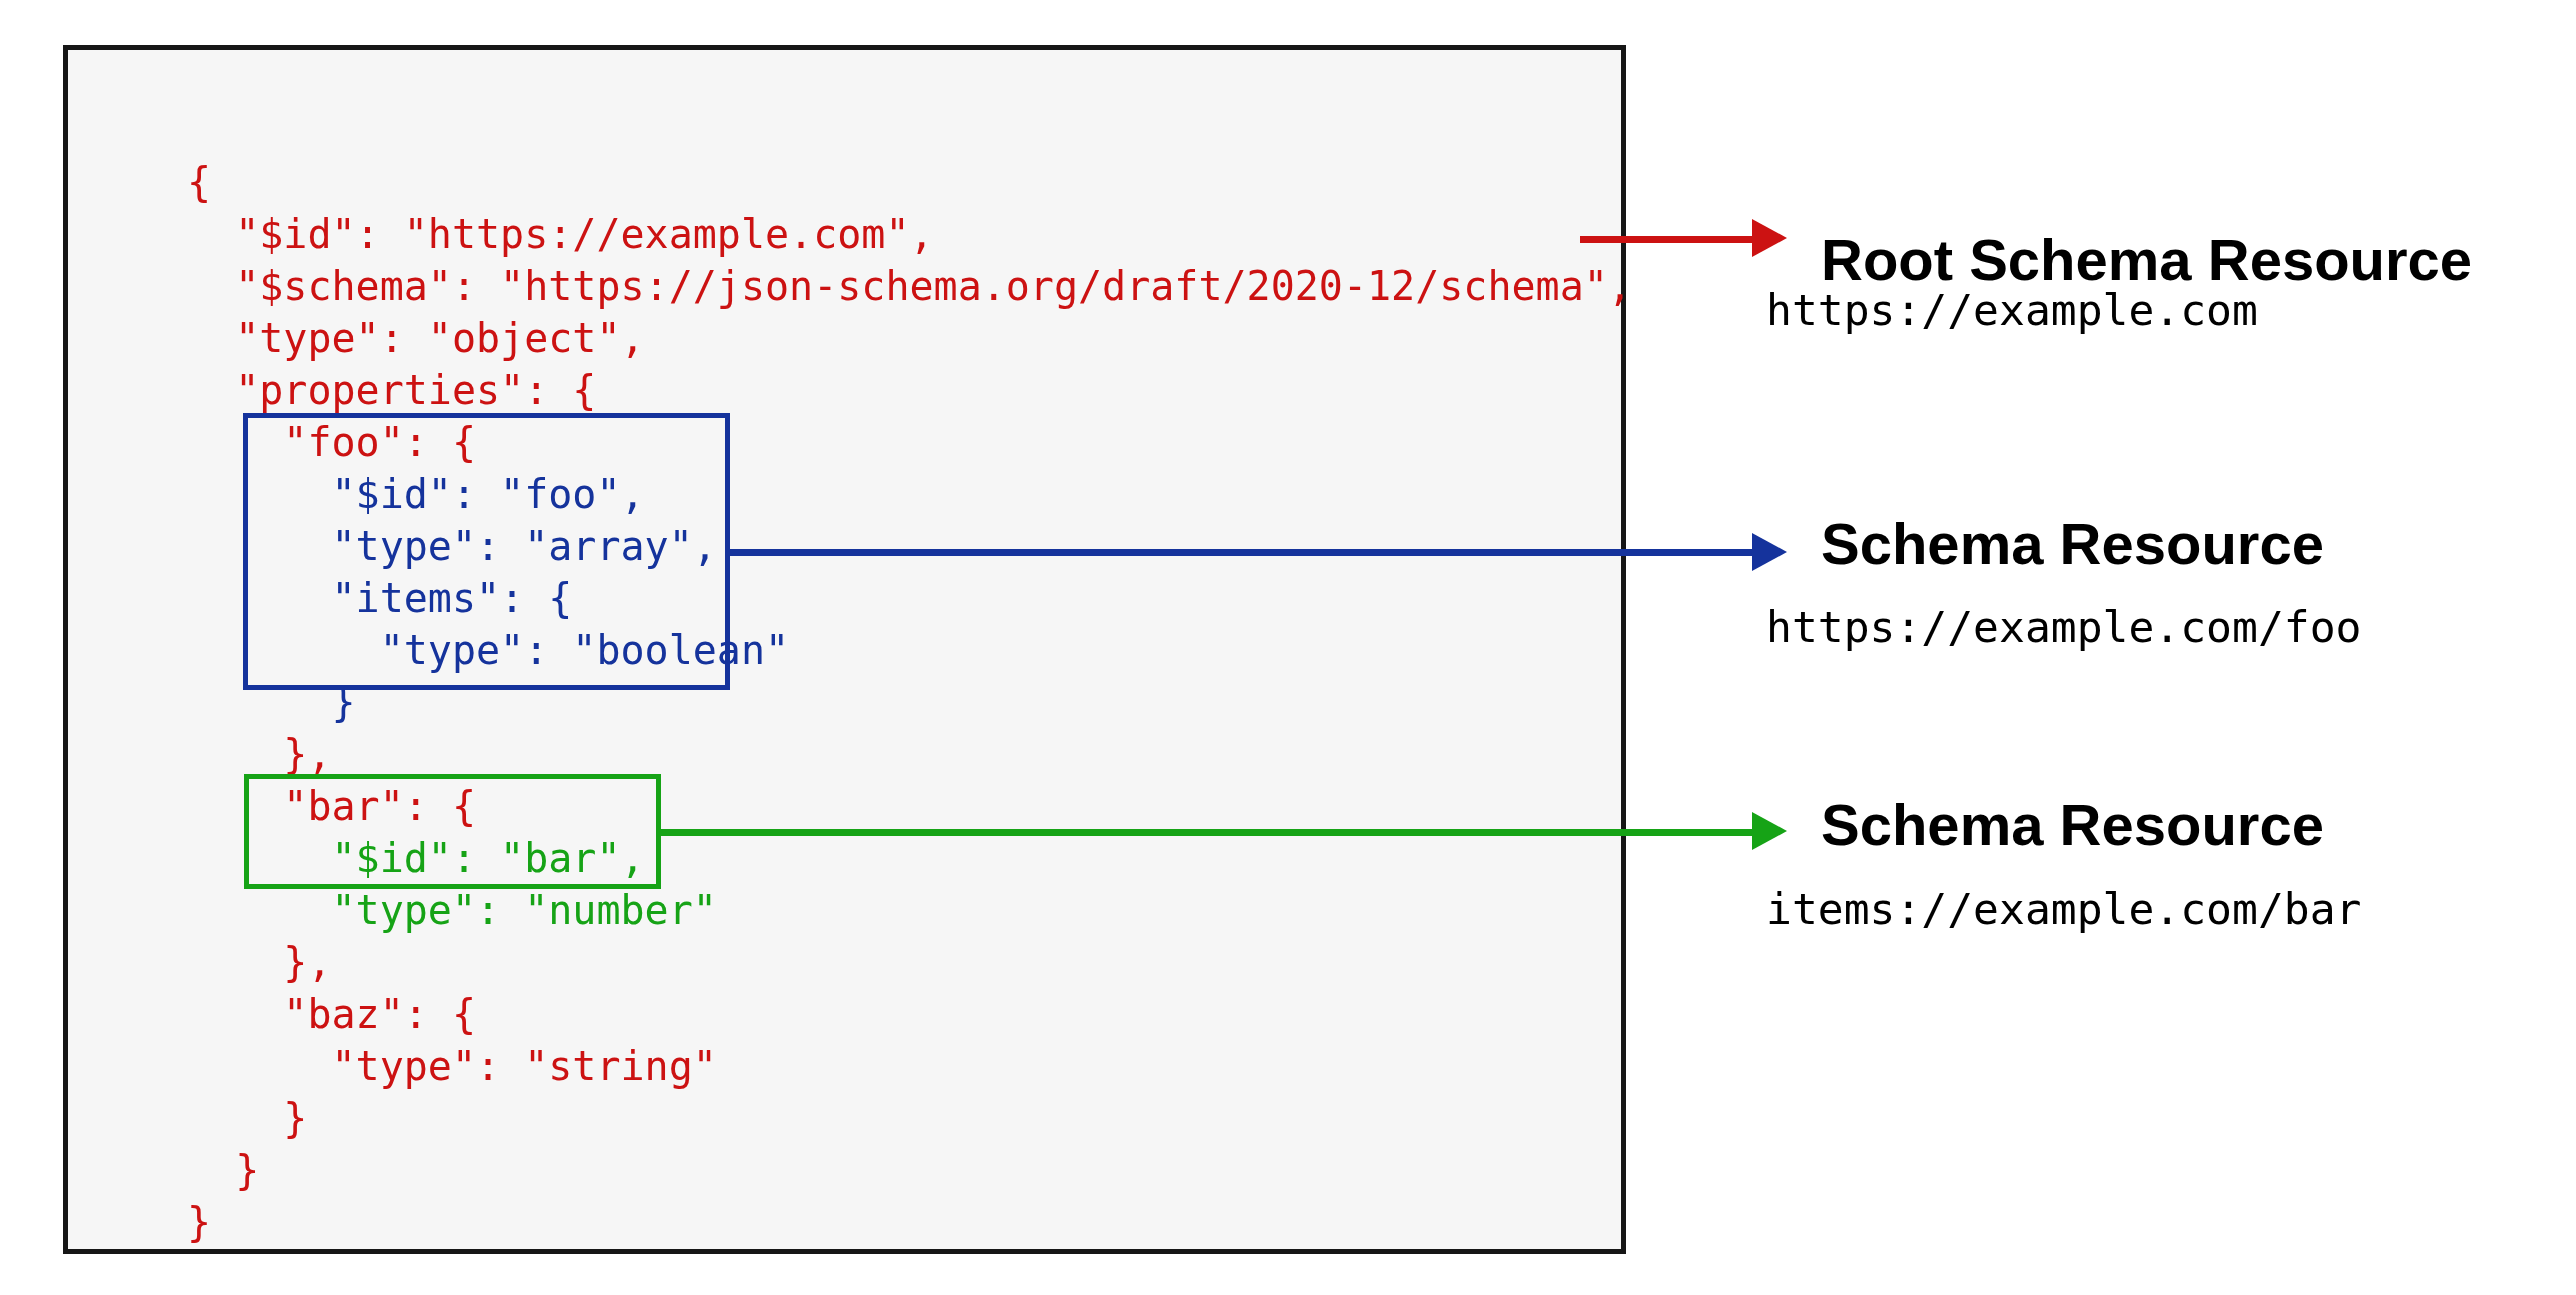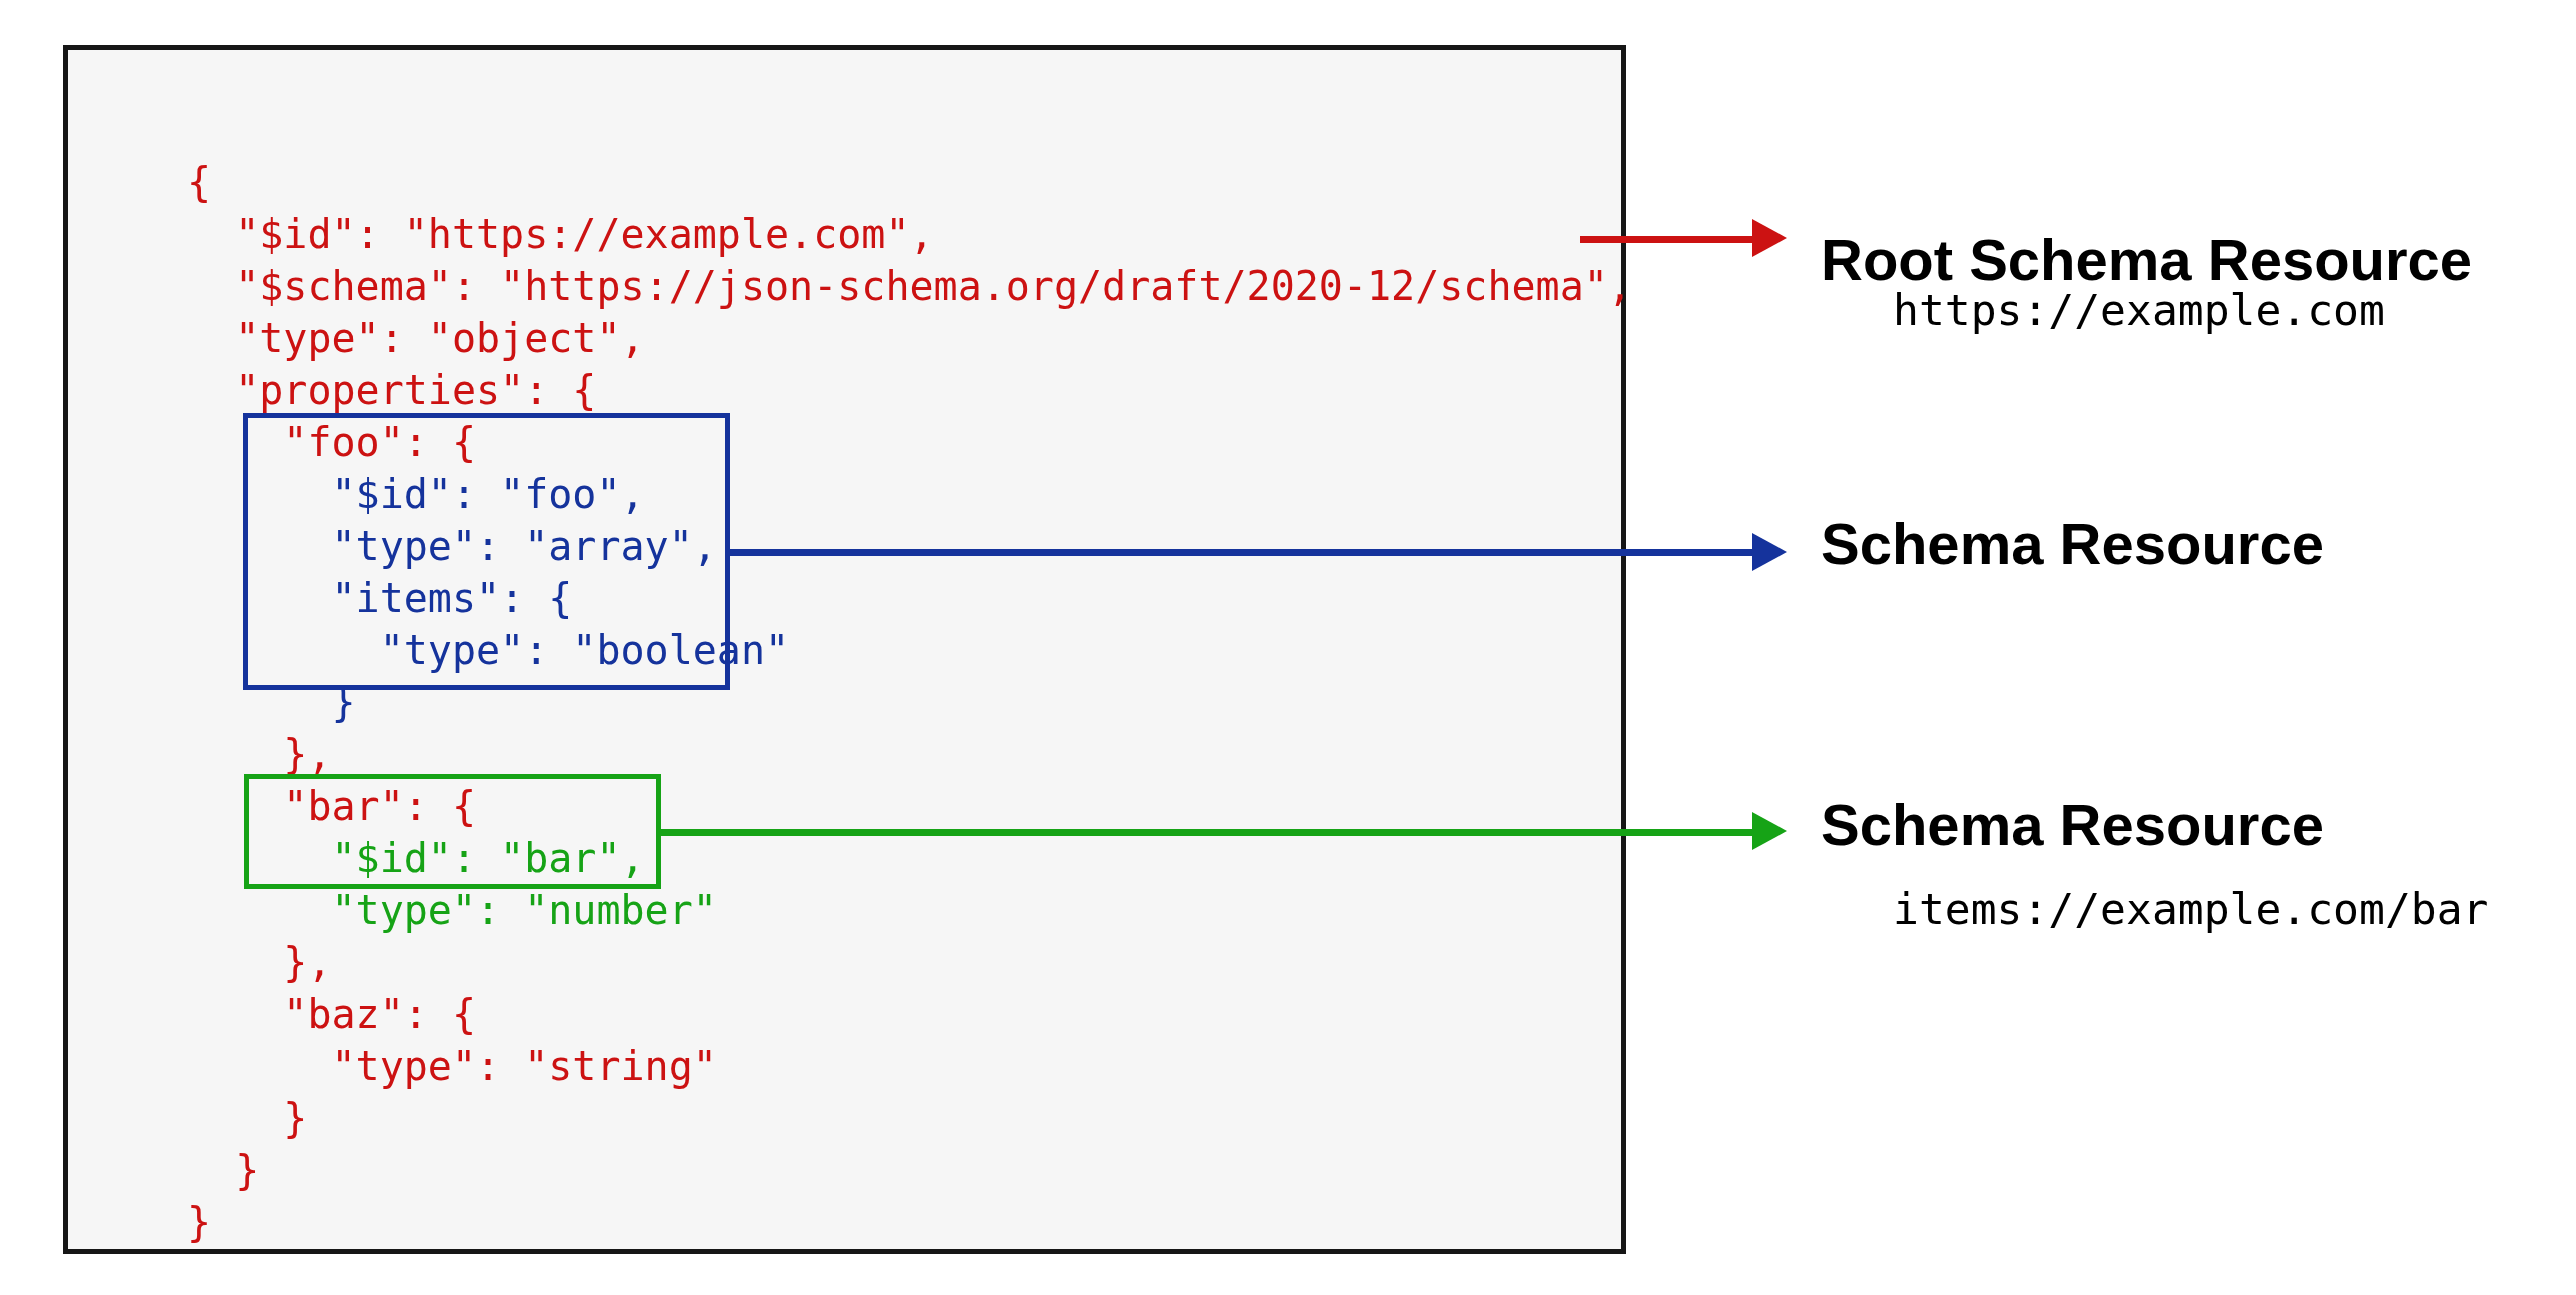--- a/index.html
+++ b/index.html
@@ -65,21 +65,21 @@
   
   .label-title{
     position:absolute;left:1821px;
     font-family:"Liberation Sans","DejaVu Sans",sans-serif;
     font-weight:700;
     font-size:58px;line-height:58px;
     color:#000000;
     white-space:nowrap;
   }
   .label-url{
-    position:absolute;left:1893px;
+    position:absolute;left:1766px;
     font-family:"DejaVu Sans Mono","Liberation Mono",monospace;
     font-size:43px;line-height:43px;
     color:#000000;
     white-space:nowrap;
   }
   .t1{top:200px;margin-top:31px;} .u1{top:289px;}
   .t2{top:515px;} .u2{top:606px;}
   .t3{top:796px;} .u3{top:888px;}
 </style>
 </head>
@@ -126,18 +126,19 @@
   </div>
   <div class="arrow-green">
     <div class="arrow-shaft"></div>
     <div class="arrow-head"></div>
   </div>
 
   <div class="label-title t1">Root Schema Resource</div>
   <div class="label-url u1">https://example.com</div>
 
   <div class="label-title t2">Schema Resource</div>
+  <div class="label-url u2">https://example.com/foo</div>
 
   <div class="label-title t3">Schema Resource</div>
   <div class="label-url u3">items://example.com/bar</div>
 
 </div>
 
 
 </body></html>

